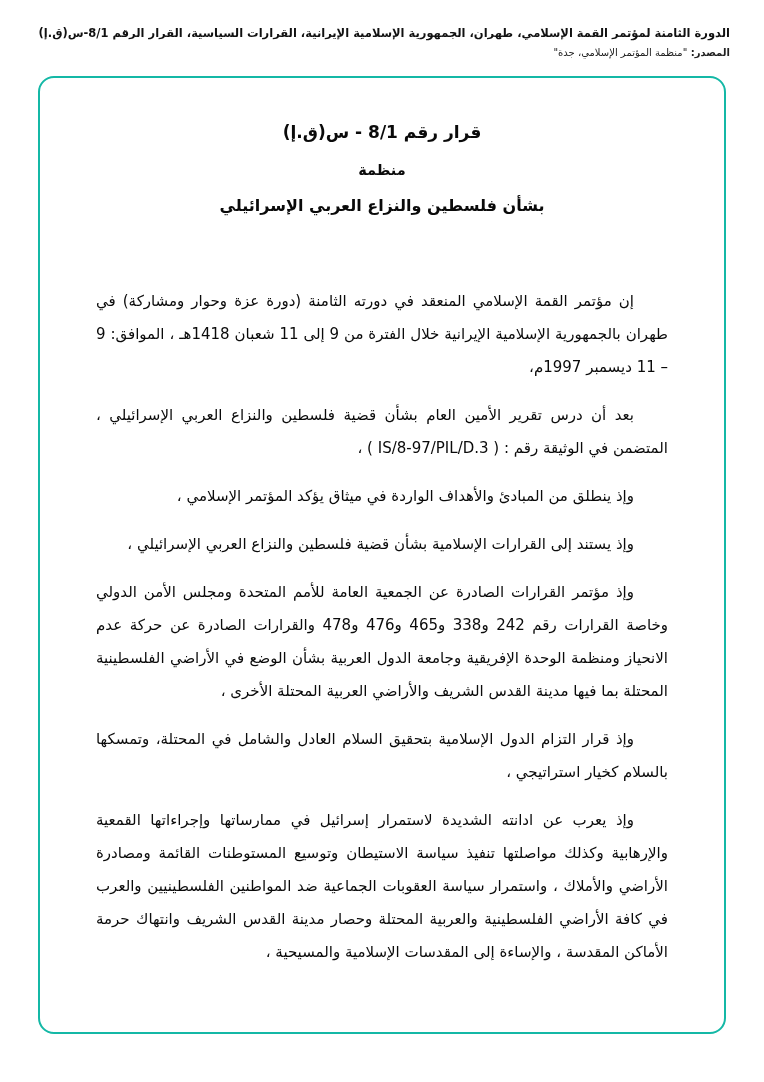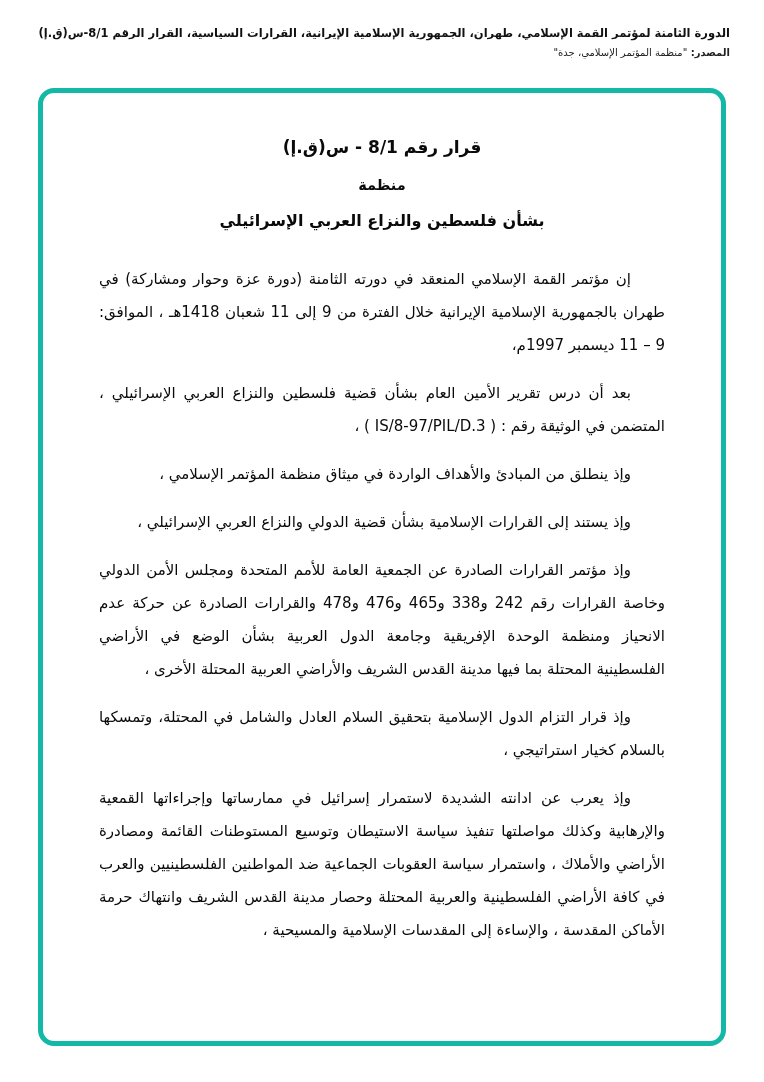--- a/index.html
+++ b/index.html
@@ -28,23 +28,23 @@
   }
   .header-line2 {
     font-size: 10px;
     font-weight: bold;
     margin-top: 7px;
     color: #222;
   }
   .header-line2 .src-value { font-weight: normal; }
   .green-frame {
     position: absolute;
-    top: 88px; left: 38px;
+    top: 76px; left: 38px;
     width: 688px; height: 958px;
-    border: 5px solid #14b8a6;
+    border: 2px solid #14b8a6;
     border-radius: 16px;
     padding: 44px 56px 18px 56px;
     background: #ffffff;
     overflow: hidden;
   }
   .doc-title-block { text-align: center; }
   .doc-title {
     font-size: 17px;
     font-weight: bold;
     letter-spacing: .5px;
@@ -53,21 +53,21 @@
     font-size: 14.5px;
     font-weight: bold;
     margin-top: 20px;
     letter-spacing: 2px;
   }
   .doc-subject {
     font-size: 16px;
     font-weight: bold;
     margin-top: 18px;
   }
-  .doc-body { margin-top: 33px; }
+  .doc-body { margin-top: 70px; }
   .para {
     font-size: 15px;
     line-height: 2.2;
     text-align: justify;
     text-indent: 34px;
     margin-bottom: 15px;
   }
   .para .lead { font-weight: normal; }
 </style>
 </head>
@@ -98,26 +98,26 @@
         <span>إن مؤتمر القمة الإسلامي المنعقد في دورته الثامنة (دورة عزة وحوار ومشاركة) في طهران بالجمهورية الإسلامية الإيرانية خلال الفترة من 9 إلى 11 شعبان 1418هـ ، الموافق: 9 – 11 ديسمبر 1997م،</span>
       </p>
 
       <p class="para">
         <span class="lead">بعد أن درس</span>
         <span>تقرير الأمين العام بشأن قضية فلسطين والنزاع العربي الإسرائيلي ، المتضمن في الوثيقة رقم : ( IS/8-97/PIL/D.3 ) ،</span>
       </p>
 
       <p class="para">
         <span class="lead">وإذ ينطلق</span>
-        <span>من المبادئ والأهداف الواردة في ميثاق منظمة المؤتمر الإسلامي ،</span>
+        <span>من المبادئ والأهداف الواردة في ميثاق يؤكد المؤتمر الإسلامي ،</span>
       </p>
 
       <p class="para">
         <span class="lead">وإذ يستند</span>
-        <span>إلى القرارات الإسلامية بشأن قضية الدولي والنزاع العربي الإسرائيلي ،</span>
+        <span>إلى القرارات الإسلامية بشأن قضية فلسطين والنزاع العربي الإسرائيلي ،</span>
       </p>
 
       <p class="para">
         <span class="lead">وإذ مؤتمر</span>
         <span>القرارات الصادرة عن الجمعية العامة للأمم المتحدة ومجلس الأمن الدولي وخاصة القرارات رقم 242 و338 و465 و476 و478 والقرارات الصادرة عن حركة عدم الانحياز ومنظمة الوحدة الإفريقية وجامعة الدول العربية بشأن الوضع في الأراضي الفلسطينية المحتلة بما فيها مدينة القدس الشريف والأراضي العربية المحتلة الأخرى ،</span>
       </p>
 
       <p class="para">
         <span class="lead">وإذ قرار</span>
         <span>التزام الدول الإسلامية بتحقيق السلام العادل والشامل في المحتلة، وتمسكها بالسلام كخيار استراتيجي ،</span>

